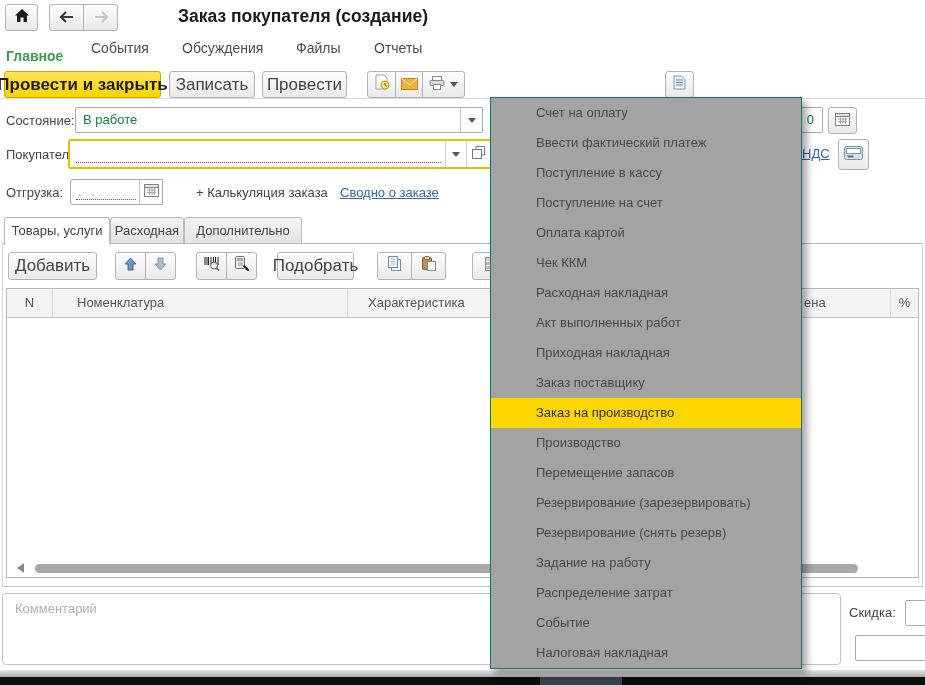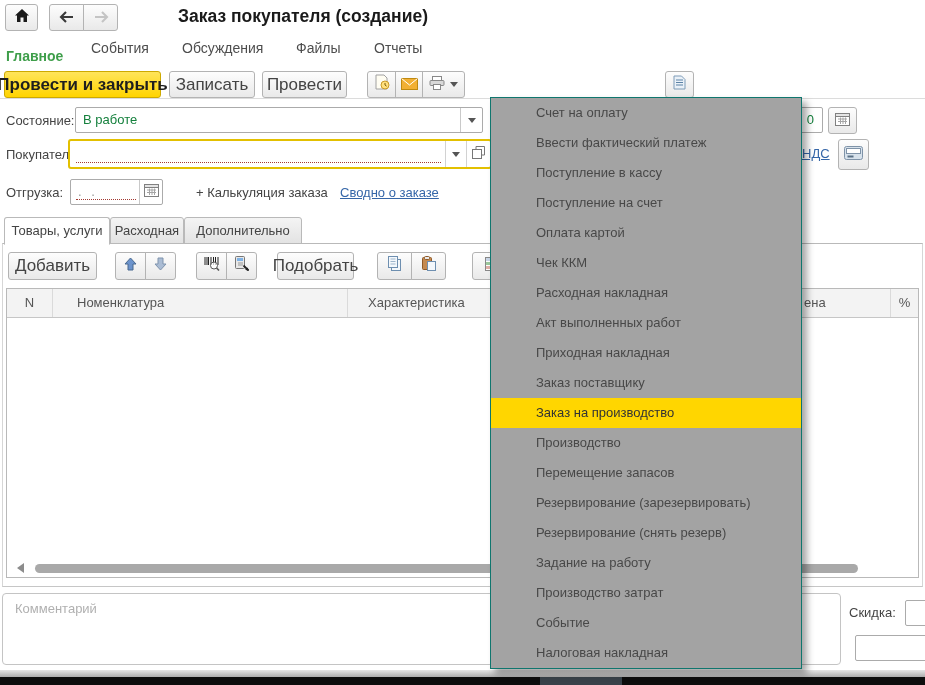--- a/index.html
+++ b/index.html
@@ -332,18 +332,18 @@
     <div class="menu-item">Расходная накладная</div>
     <div class="menu-item">Акт выполненных работ</div>
     <div class="menu-item">Приходная накладная</div>
     <div class="menu-item">Заказ поставщику</div>
     <div class="menu-item hl">Заказ на производство</div>
     <div class="menu-item">Производство</div>
     <div class="menu-item">Перемещение запасов</div>
     <div class="menu-item">Резервирование (зарезервировать)</div>
     <div class="menu-item">Резервирование (снять резерв)</div>
     <div class="menu-item">Задание на работу</div>
-    <div class="menu-item">Производство затрат</div>
+    <div class="menu-item">Распределение затрат</div>
     <div class="menu-item">Событие</div>
     <div class="menu-item">Налоговая накладная</div>
   </div>
 
 </div>
 
 </body></html>

